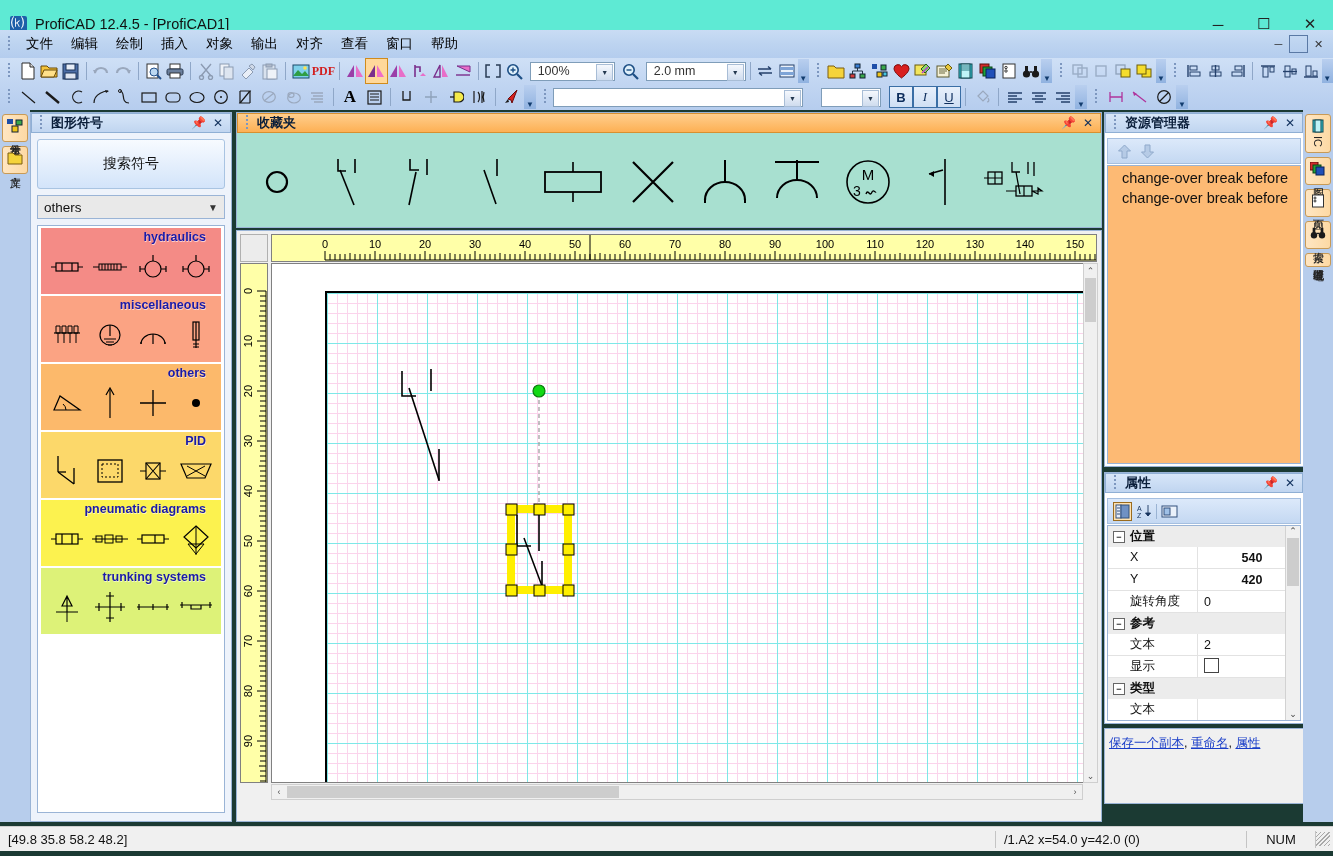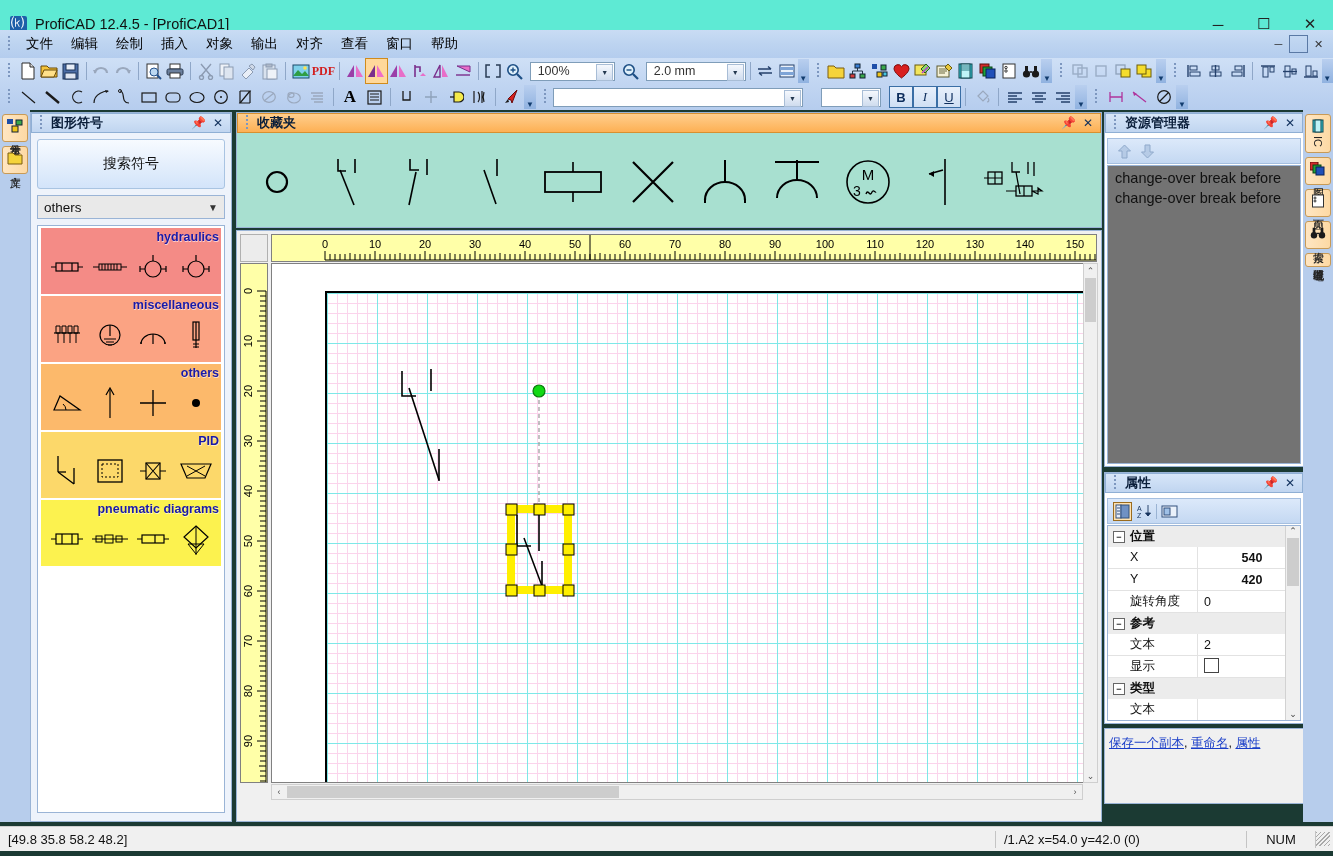--- a/index.html
+++ b/index.html
@@ -65,21 +65,21 @@
   #symPanel{position:absolute;left:30px;top:112px;width:202px;height:710px;background:#eef3fb;border:1px solid #9ab4d6;box-sizing:border-box;}
   .search-box{margin:6px;height:48px;border:1px solid #a9c4e2;border-radius:3px;
      background:linear-gradient(to bottom,#f7fbff 0%,#e3eefc 55%,#d3e4fa 100%);
      display:flex;align-items:center;justify-content:center;font-size:14px;color:#111;}
   .libsel{margin:0 6px;height:24px;border:1px solid #9ab4d6;background:#e9e9e9;display:flex;align-items:center;
      padding:0 6px;font-size:13.5px;color:#111;box-sizing:border-box;justify-content:space-between;}
   .libsel .cv{font-size:10px;color:#333;}
   .symlist{position:absolute;left:6px;top:112px;width:188px;height:588px;background:#fff;border:1px solid #9ab4d6;
      box-sizing:border-box;overflow:hidden;}
   .symgroup{margin:2px 3px 0 3px;padding:2px 0 4px 0;}
-  .sg-name{text-align:right;font-size:12.5px;font-weight:bold;color:#1a1aa8;padding-right:2px;
+  .sg-name{text-align:right;font-size:12.5px;font-weight:bold;color:#1a1aa8;padding-right:15px;
      text-shadow:0.5px 0.5px 0 rgba(255,255,255,.6);}
   .sg-items{display:flex;align-items:center;justify-content:space-around;height:46px;padding:0 4px;}
   .sg-items > span{display:flex;align-items:center;justify-content:center;width:40px;height:40px;}
 
   
   #favPanel{position:absolute;left:236px;top:112px;width:866px;height:116px;background:#a8e0d0;border:1px solid #9ab4d6;box-sizing:border-box;}
   .fav-strip{position:absolute;left:0;top:24px;width:864px;height:90px;background:#a8e0d0;display:flex;align-items:center;}
   .fav-item{width:64px;height:64px;display:flex;align-items:center;justify-content:center;margin-left:8px;}
 
   
@@ -100,21 +100,21 @@
   .sb{position:absolute;background:#f0f0f0;border:1px solid #cfcfcf;box-sizing:border-box;}
   #sbV{left:846px;top:32px;width:15px;height:520px;}
   #sbH{left:34px;top:553px;width:812px;height:16px;}
   .sb-thumb{position:absolute;background:#cdcdcd;}
   .sb-arrow{position:absolute;display:flex;align-items:center;justify-content:center;font-size:9px;color:#505050;}
 
   
   #resPanel{position:absolute;left:1104px;top:112px;width:200px;height:355px;background:#fff;border:1px solid #9ab4d6;box-sizing:border-box;}
   .res-tool{position:absolute;left:2px;top:25px;width:194px;height:26px;background:linear-gradient(to bottom,#dce9fa,#c4d8f2);
      border:1px solid #a5bfe0;box-sizing:border-box;display:flex;align-items:center;gap:6px;padding-left:8px;}
-  .res-list{position:absolute;left:2px;top:52px;width:194px;height:299px;background:#737373;border:1px solid #9ab4d6;box-sizing:border-box;padding:2px 0 0 7px;}
+  .res-list{position:absolute;left:2px;top:52px;width:194px;height:299px;background:#fdba74;border:1px solid #9ab4d6;box-sizing:border-box;padding:2px 0 0 14px;}
   .res-row{font-size:14.5px;color:#111;line-height:20px;white-space:nowrap;overflow:hidden;}
 
   #propPanel{position:absolute;left:1104px;top:472px;width:200px;height:252px;background:#fff;border:1px solid #9ab4d6;box-sizing:border-box;}
   .prop-tool{position:absolute;left:2px;top:25px;width:194px;height:26px;background:linear-gradient(to bottom,#dce9fa,#c4d8f2);
      border:1px solid #a5bfe0;box-sizing:border-box;display:flex;align-items:center;gap:4px;padding-left:5px;}
   .prop-grid{position:absolute;left:2px;top:52px;width:194px;height:196px;background:#fff;border:1px solid #9ab4d6;box-sizing:border-box;overflow:hidden;}
   .pg-cat{height:21px;background:#ececec;display:flex;align-items:center;font-size:12.5px;font-weight:bold;color:#111;}
   .pg-exp{width:10px;height:10px;border:1px solid #666;background:#fff;margin:0 5px 0 5px;
      display:flex;align-items:center;justify-content:center;font-size:9px;line-height:8px;color:#222;flex:0 0 auto;}
   .pg-row{height:21px;display:flex;align-items:center;border-bottom:1px solid #e2e2e2;font-size:12.5px;color:#111;}
@@ -846,20 +846,46 @@
           <span>
             <svg width="32" height="34" viewBox="0 0 32 34">
                 <path d="M16 4l12 11-12 11L4 15z" fill="none" stroke="#000" stroke-width="1.2"></path>
                 <path d="M16 4v22M8 22h16l-8 10z" fill="none" stroke="#000" stroke-width="1"></path>
                 <path d="M16 26v7" stroke="#000"></path>
               </svg>
             </span>
         </div>
       </div>
 
+      <div class="symgroup" style="background:#ddf278;">
+        <div class="sg-name">trunking systems</div>
+        <div class="sg-items">
+          <span>
+            <svg width="26" height="34" viewBox="0 0 26 34">
+                <path d="M2 22h22M13 22V6M8 16l5-10 5 10z" fill="none" stroke="#000" stroke-width="1.2"></path>
+                <path d="M13 22v10" stroke="#000"></path>
+              </svg>
+            </span>
+          <span>
+            <svg width="34" height="34" viewBox="0 0 34 34">
+                <path d="M2 17h30M17 2v30M6 13v8M28 13v8M13 6h8M13 28h8" stroke="#000" stroke-width="1.2"></path>
+              </svg>
+            </span>
+          <span>
+            <svg width="34" height="14" viewBox="0 0 34 14">
+                <path d="M1 7h32M3 4v6M17 4v6M31 4v6" stroke="#000" stroke-width="1.2"></path>
+              </svg>
+            </span>
+          <span>
+            <svg width="34" height="14" viewBox="0 0 34 14">
+                <path d="M1 5h32M3 2v6M31 2v6M12 5v4h10V5" stroke="#000" stroke-width="1.2" fill="none"></path>
+              </svg>
+            </span>
+        </div>
+      </div>
     </div>
   </div>
 
   <div id="favPanel">
     <div class="panel-hdr orange">
       <div class="grip"></div>
       <div class="panel-title">收藏夹</div>
       <div class="hdr-tools">
         <span>📌</span>
         <span>✕</span>

